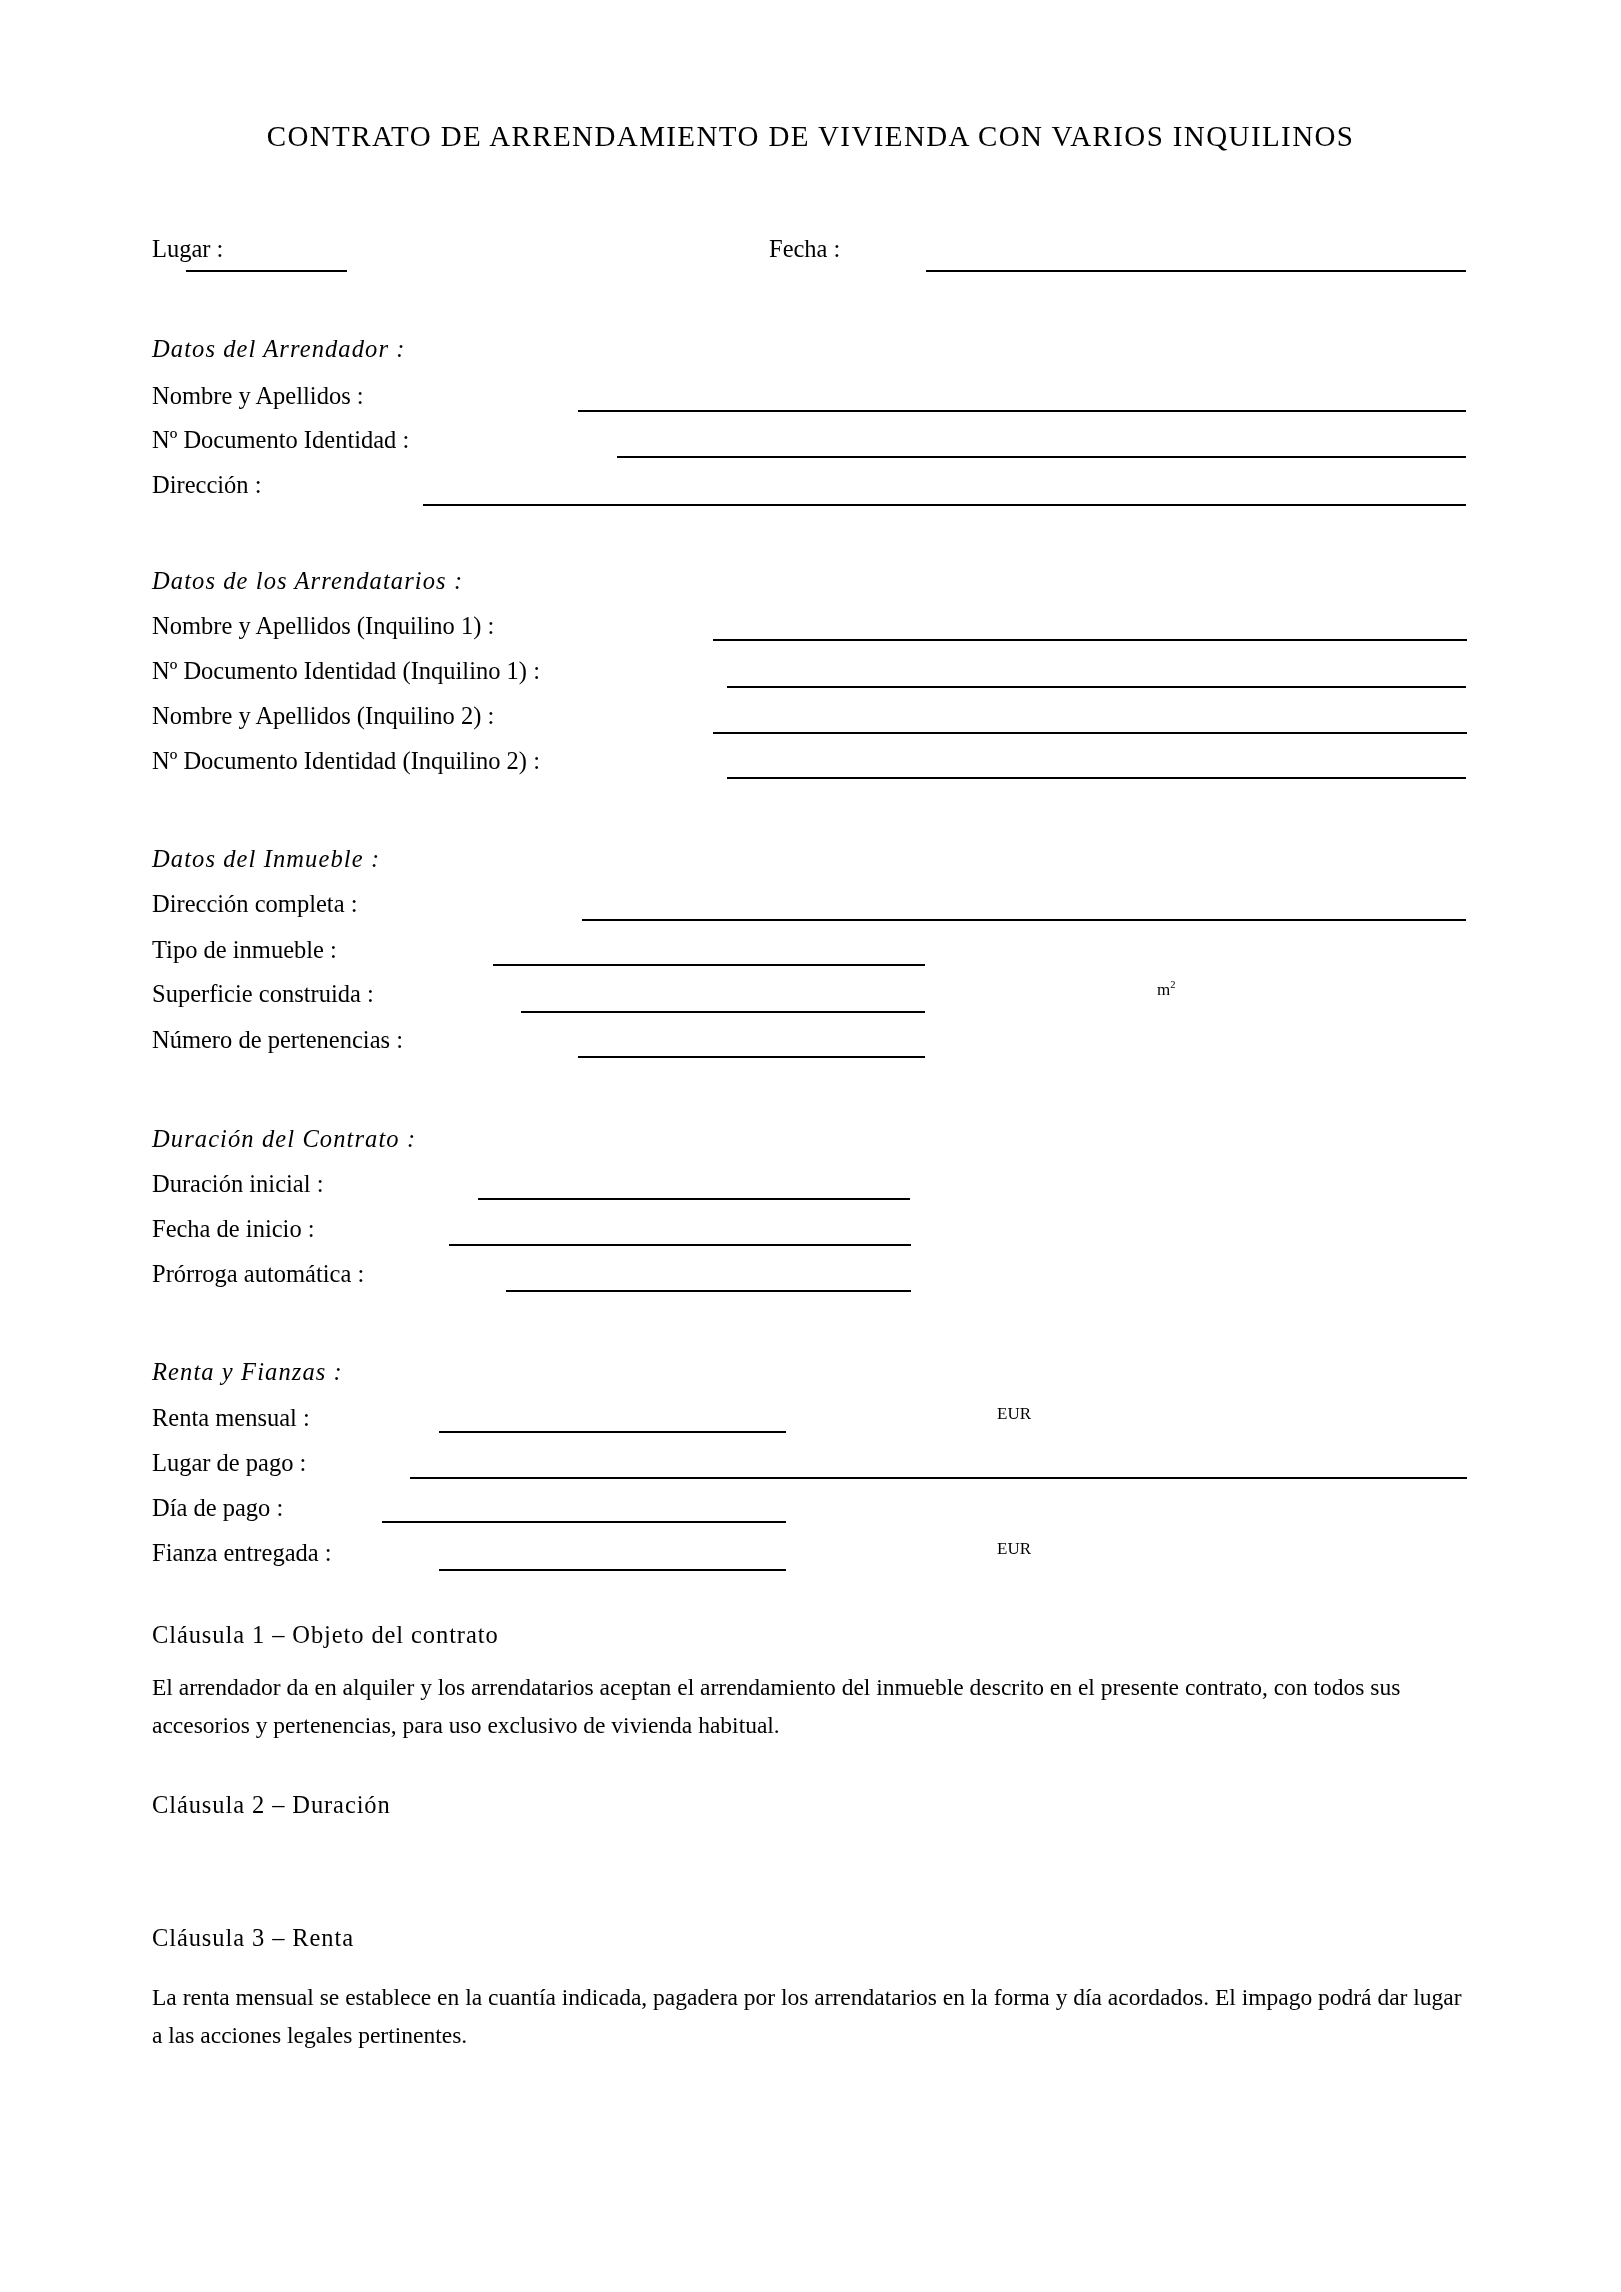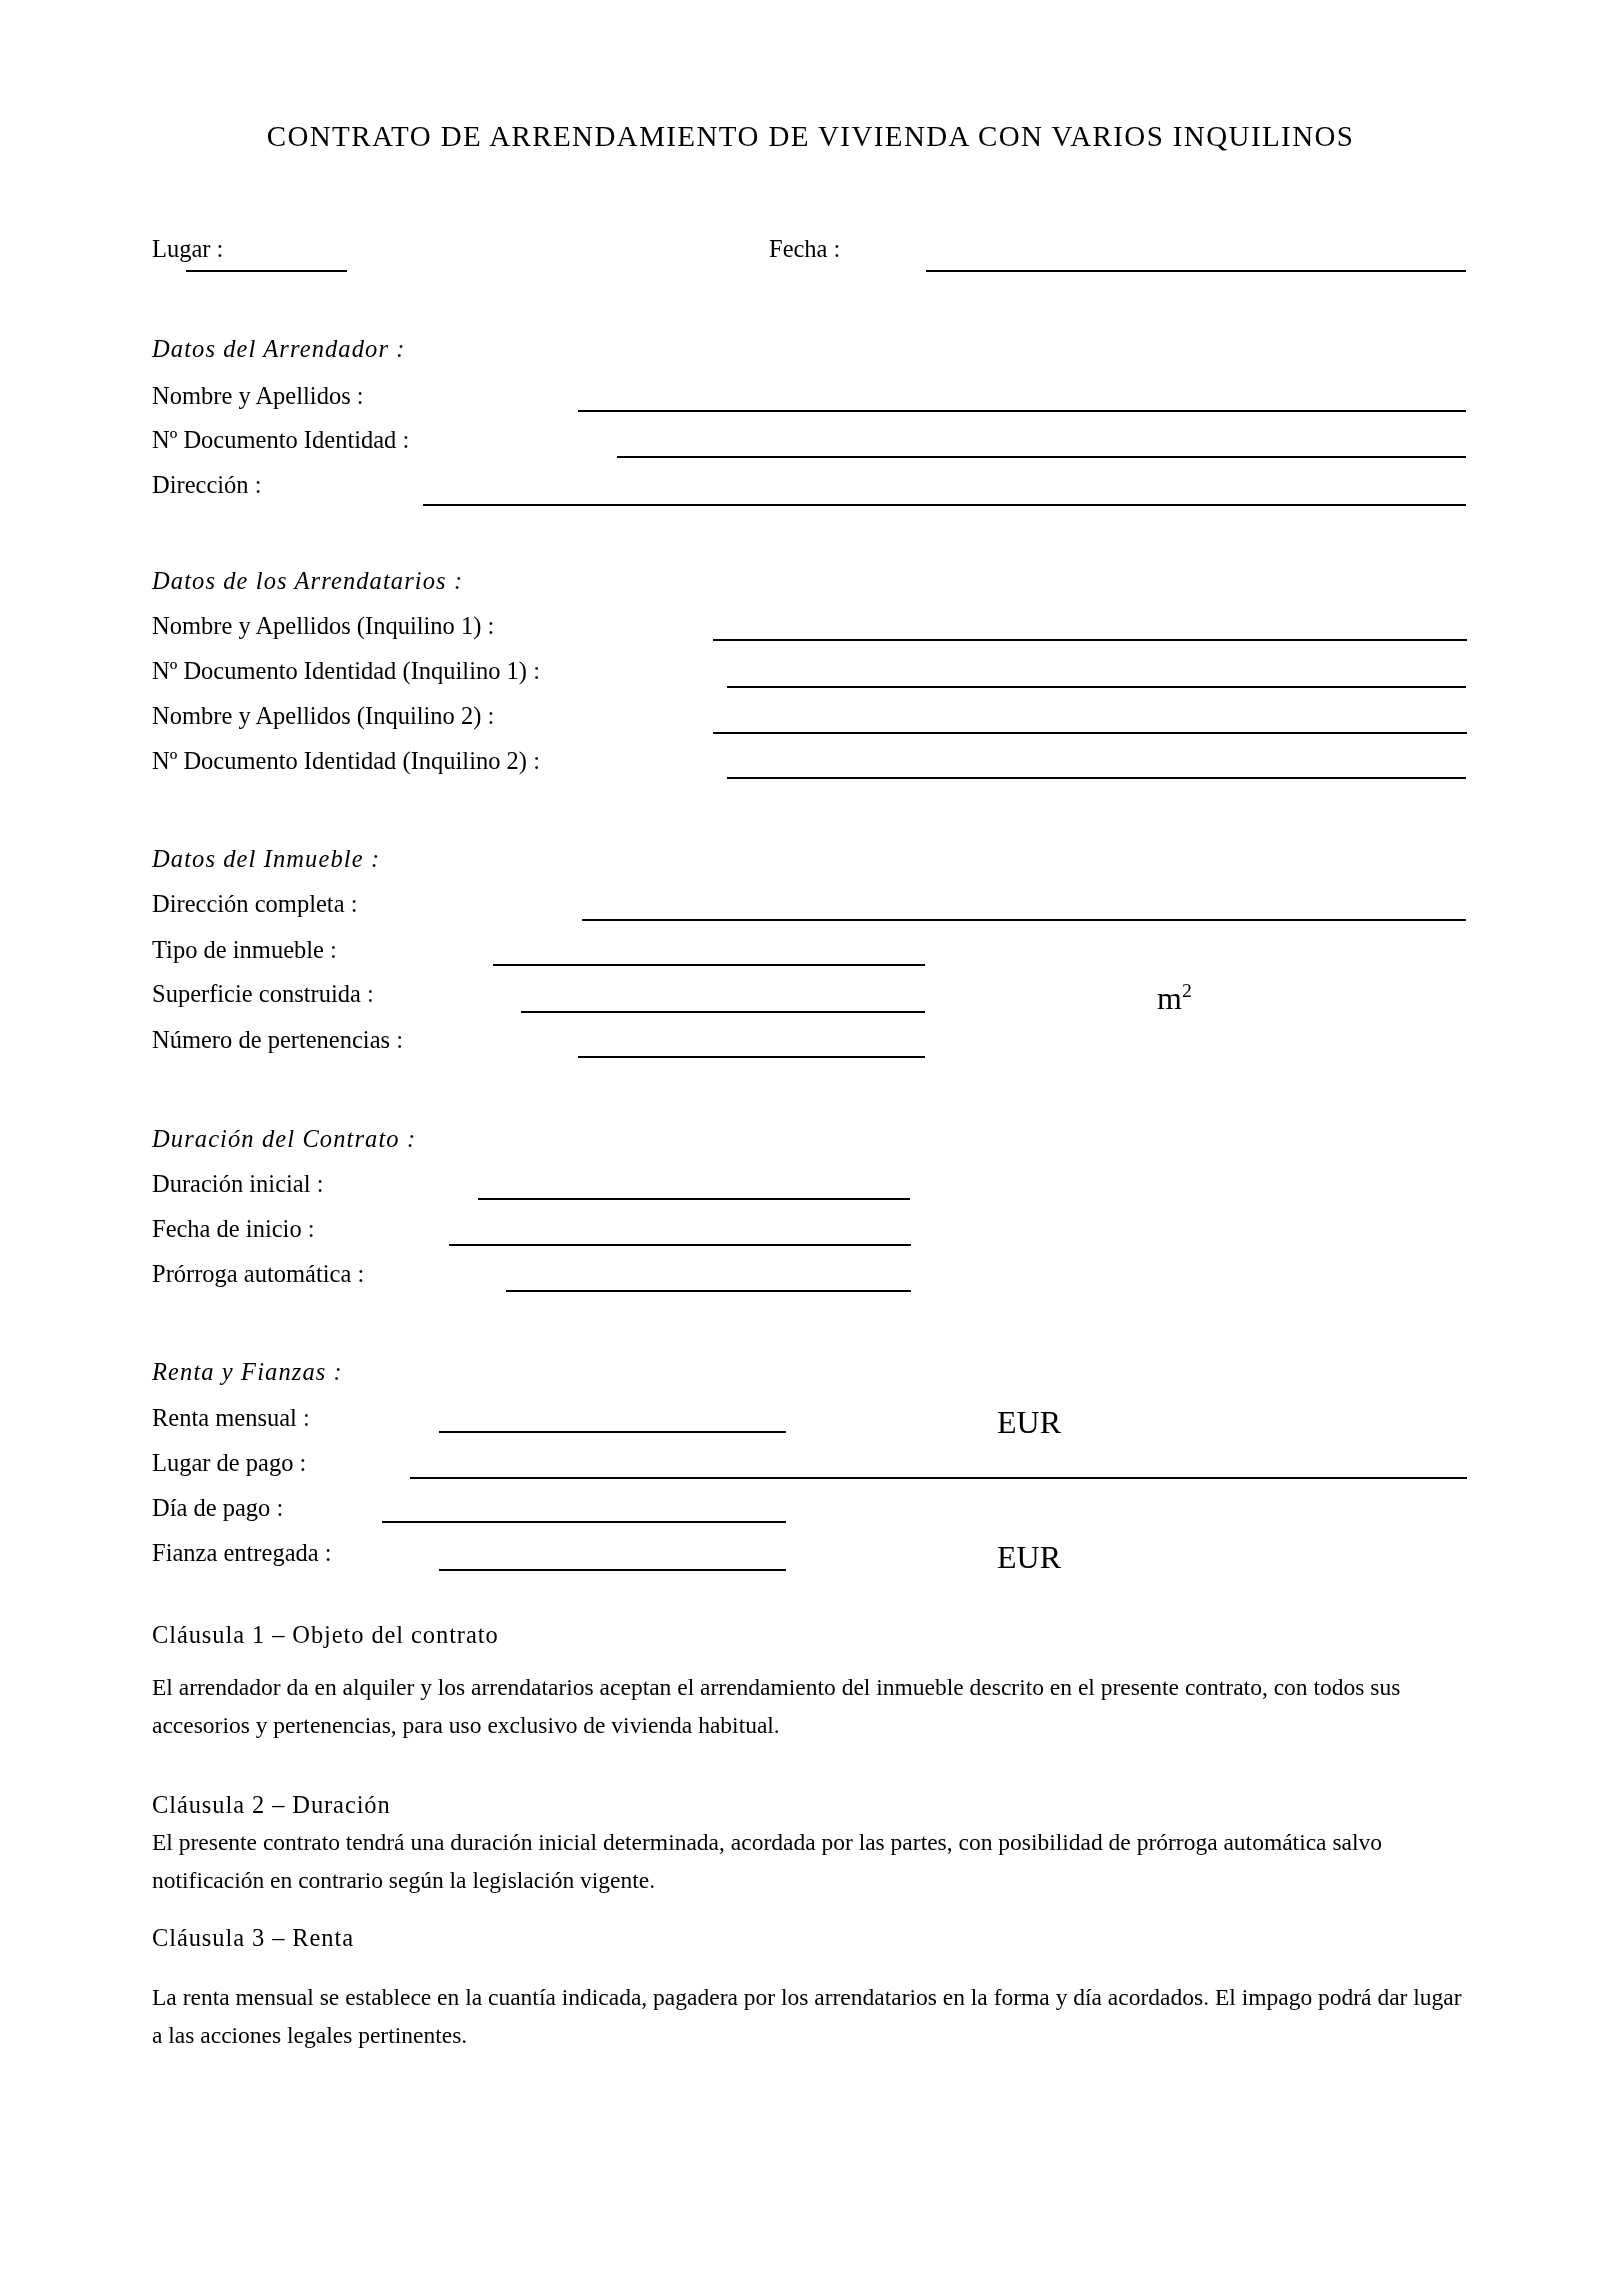--- a/index.html
+++ b/index.html
@@ -55,21 +55,21 @@
     letter-spacing: 1.1px;
     font-style: italic;
   }
   .rule {
     position: absolute;
     border-bottom: 2.9px solid #000000;
     height: 0;
   }
   .unit {
     position: absolute;
-    font-size: 32px;
+    font-size: 17px;
     white-space: nowrap;
   }
   .unit sup {
     font-size: 0.62em;
     vertical-align: super;
     line-height: 0;
   }
 
   
   .clause-title {
@@ -215,19 +215,18 @@
   <div class="row" style="top:1539px;">
     <span class="label">Fianza entregada :</span>
   </div>
   <div class="rule" style="left:439px; top:1569px; width:347px;"></div>
   <div class="unit" style="left:997px; top:1539px;">EUR</div>
 
   <div class="clause-title" style="top:1621px;">Cláusula 1 – Objeto del contrato</div>
   <div class="clause-body" style="top:1668px;">El arrendador da en alquiler y los arrendatarios aceptan el arrendamiento del inmueble descrito en el presente contrato, con todos sus accesorios y pertenencias, para uso exclusivo de vivienda habitual.</div>
 
   <div class="clause-title" style="top:1776px;margin-top:15px;">Cláusula 2 – Duración</div>
-  <div class="clause-body" style="top:1823px;">El presente contrato tendrá una duración inicial determinada, acordada por las partes, con posibilidad de prórroga automática salvo notificación en contrario según la legislación vigente.</div>
 
   <div class="clause-title" style="top:1924px;">Cláusula 3 – Renta</div>
   <div class="clause-body" style="top:1978px;">La renta mensual se establece en la cuantía indicada, pagadera por los arrendatarios en la forma y día acordados. El impago podrá dar lugar a las acciones legales pertinentes.</div>
 
 </div>
 
 
 </body></html>

